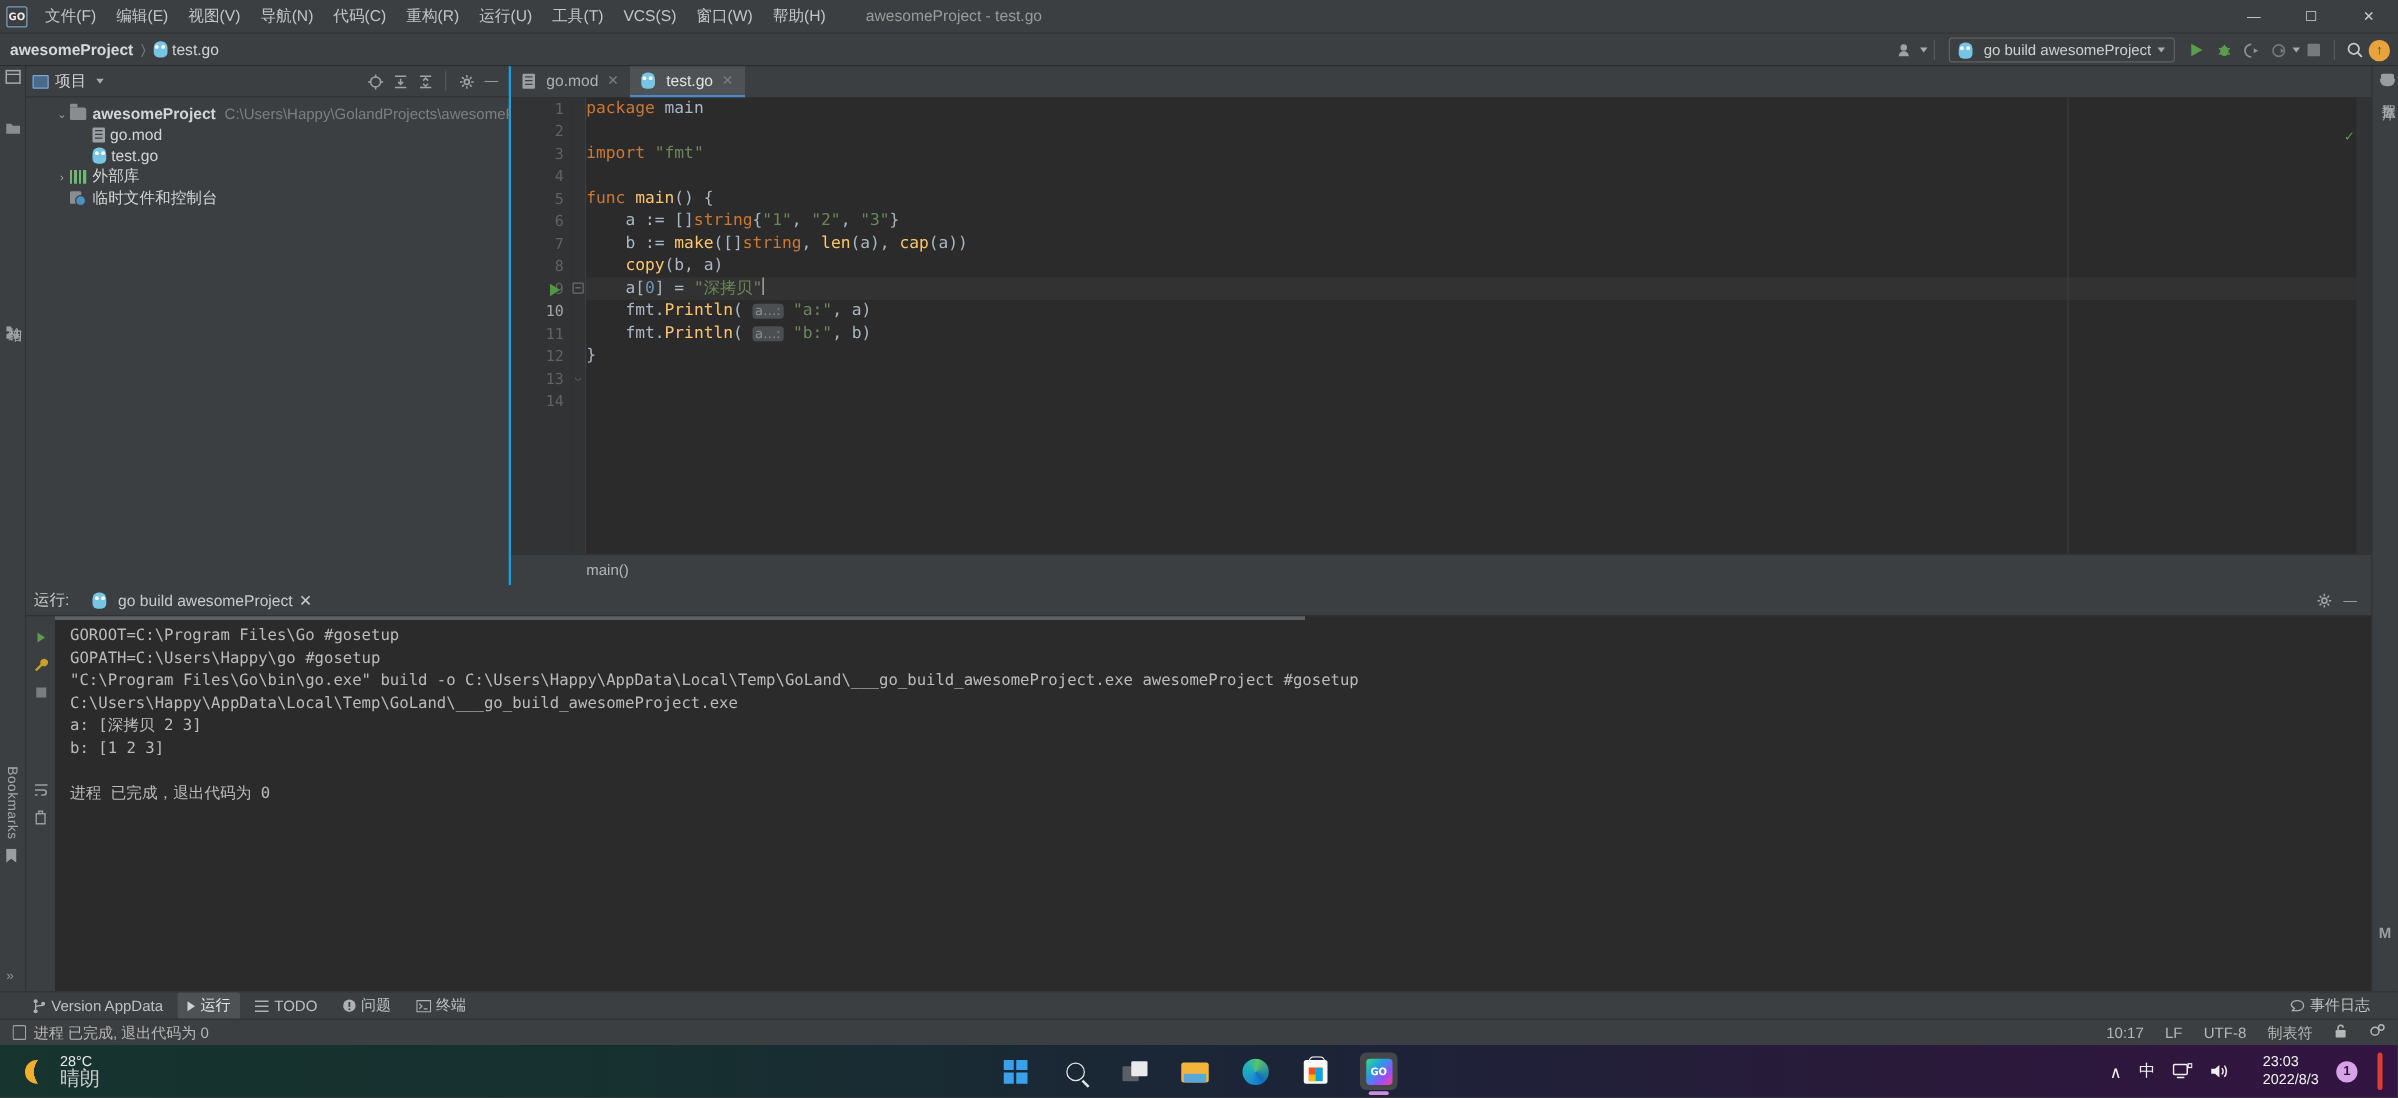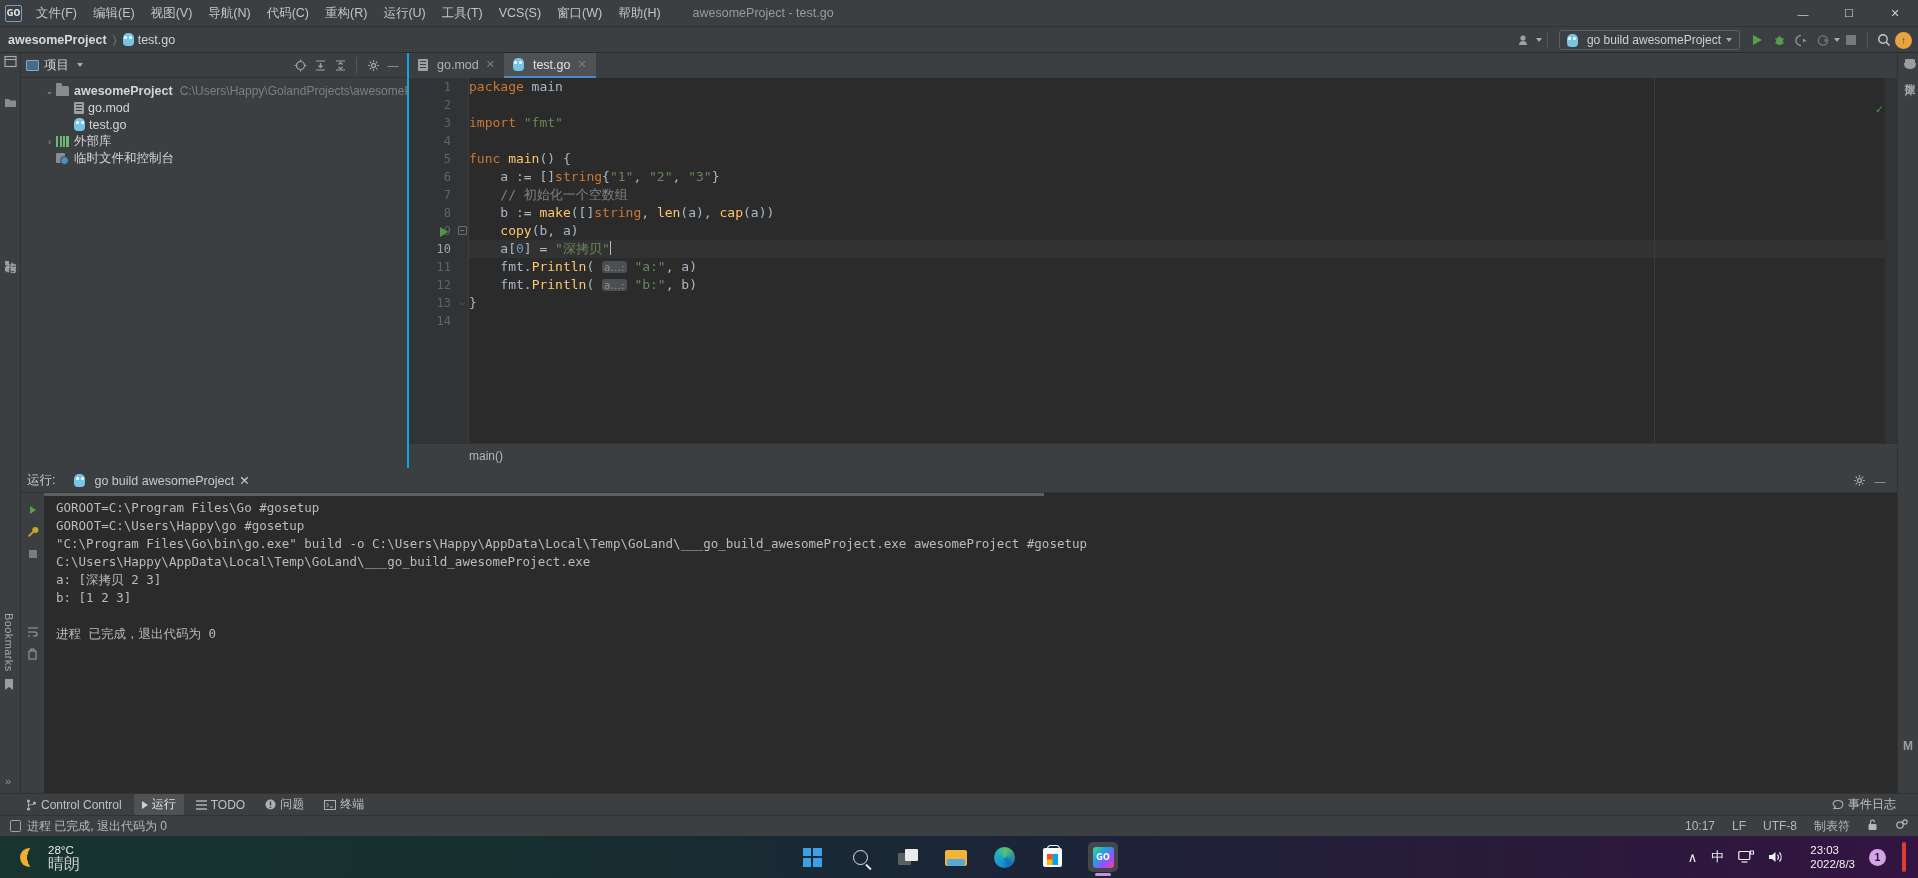--- a/index.html
+++ b/index.html
@@ -567,21 +567,20 @@
       <div class="run-marker" style="top:149px;"></div>
       <div class="fold-marker" style="top:148px;">−</div>
       <div class="fold-marker" style="top:220px;border:none;color:#6a6d6f;">◡</div>
       <div class="codelines" id="codelines">
           <div class="cl"><span class="kw">package</span><span class="txt"> main</span></div>
           <div class="cl">&nbsp;</div>
           <div class="cl"><span class="kw">import</span><span class="txt"> </span><span class="str">"fmt"</span></div>
           <div class="cl">&nbsp;</div>
           <div class="cl"><span class="kw">func</span><span class="txt"> </span><span class="fn">main</span><span class="txt">() {</span></div>
           <div class="cl"><span class="txt">    a := []</span><span class="kw">string</span><span class="txt">{</span><span class="str">"1"</span><span class="txt">, </span><span class="str">"2"</span><span class="txt">, </span><span class="str">"3"</span><span class="txt">}</span></div>
-          <div class="cl"><span class="cmt">    // 初始化一个空数组</span></div>
           <div class="cl"><span class="txt">    b := </span><span class="fn">make</span><span class="txt">([]</span><span class="kw">string</span><span class="txt">, </span><span class="fn">len</span><span class="txt">(a), </span><span class="fn">cap</span><span class="txt">(a))</span></div>
           <div class="cl"><span class="txt">    </span><span class="fn">copy</span><span class="txt">(b, a)</span></div>
           <div class="cl hl"><span class="txt">    a[</span><span class="num">0</span><span class="txt">] = </span><span class="str">"深拷贝"</span><span class="caret-bar"></span></div>
           <div class="cl"><span class="txt">    fmt.</span><span class="fn">Println</span><span class="txt">( </span><span class="hint">a…:</span><span class="txt"> </span><span class="str">"a:"</span><span class="txt">, a)</span></div>
           <div class="cl"><span class="txt">    fmt.</span><span class="fn">Println</span><span class="txt">( </span><span class="hint">a…:</span><span class="txt"> </span><span class="str">"b:"</span><span class="txt">, b)</span></div>
           <div class="cl"><span class="txt">}</span></div>
           <div class="cl">&nbsp;</div>
         </div>
       <div class="editor-vline"></div>
       <div class="err-stripe"></div>
@@ -630,21 +629,21 @@
           </div>
         <div class="cs-ic">
           <svg width="11" height="12" viewBox="0 0 11 12">
               <path d="M2 3h7v8H2zM4 1h3v2H4z" stroke="#9b9e9f" stroke-width="1.1" fill="none"></path>
             </svg>
           </div>
       </div>
       <div class="console-scroll"></div>
       <div class="console" id="console">
           <div class="line">GOROOT=C:\Program Files\Go #gosetup</div>
-          <div class="line">GOROOT=C:\Users\Happy\go #gosetup</div>
+          <div class="line">GOPATH=C:\Users\Happy\go #gosetup</div>
           <div class="line">"C:\Program Files\Go\bin\go.exe" build -o C:\Users\Happy\AppData\Local\Temp\GoLand\___go_build_awesomeProject.exe awesomeProject #gosetup</div>
           <div class="line">C:\Users\Happy\AppData\Local\Temp\GoLand\___go_build_awesomeProject.exe</div>
           <div class="line">a: [深拷贝 2 3]</div>
           <div class="line">b: [1 2 3]</div>
           <div class="line"> </div>
           <div class="line">进程 已完成，退出代码为 0</div>
         </div>
     </div>
   </div>
 
@@ -657,21 +656,21 @@
   </div>
 
   <div class="toolwin-bar">
     <div class="twb-item">
       <svg width="11" height="12" viewBox="0 0 11 12">
         <circle cx="2.5" cy="2" r="1.6" fill="#b0b0b0"></circle>
           <circle cx="2.5" cy="10" r="1.6" fill="#b0b0b0"></circle>
         <circle cx="8.5" cy="4" r="1.6" fill="#b0b0b0"></circle>
           <path d="M2.5 3.5v5M2.5 7c0-2 6-1 6-2" stroke="#b0b0b0" stroke-width="1" fill="none"></path>
         </svg>
-      <span>Control Control</span>
+      <span>Version AppData</span>
     </div>
     <div class="twb-item active">
       <span class="tri-sm" style="border-left-color:#d0d0d0"></span>
       <span>运行</span>
     </div>
     <div class="twb-item">
       <svg width="11" height="10" viewBox="0 0 11 10">
         <path d="M0 1h11M0 5h11M0 9h11" stroke="#b0b0b0" stroke-width="1.3"></path>
         </svg>
       <span>TODO</span>

